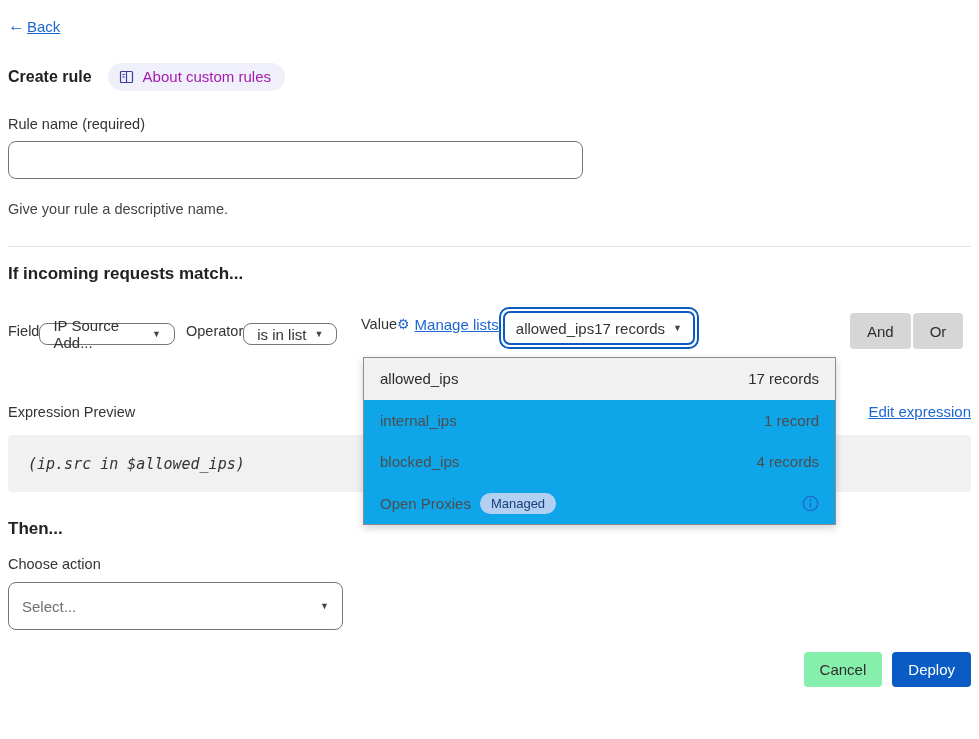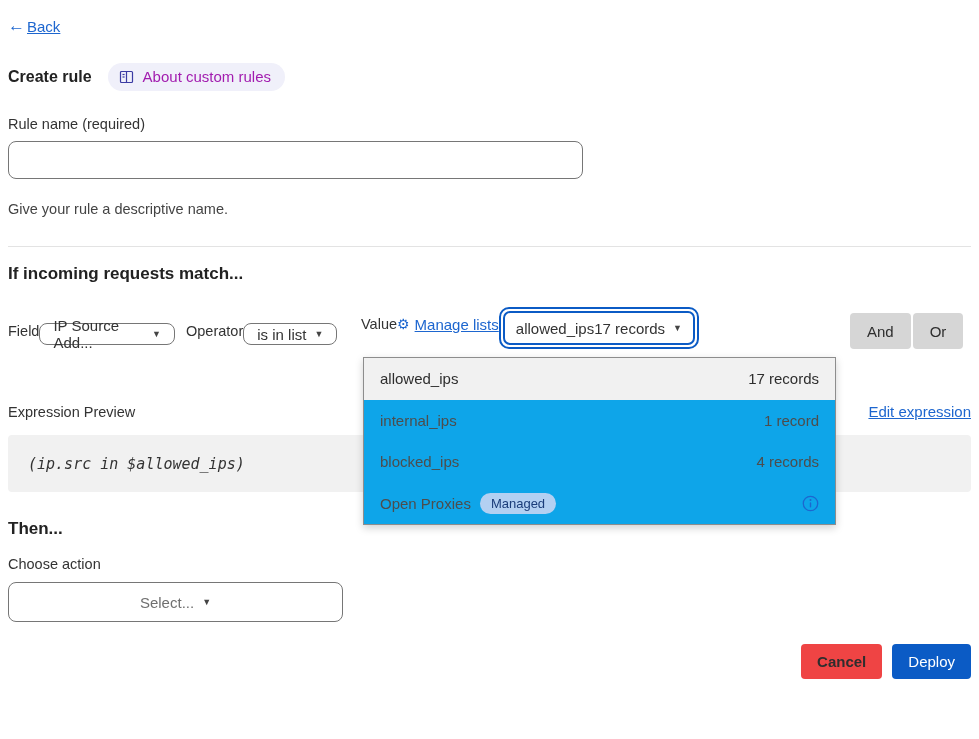--- a/index.html
+++ b/index.html
@@ -102,29 +102,29 @@
   .expression-block { margin-top: 54px; }
   .expr-label-row { display: flex; justify-content: space-between; align-items: center; }
   .code-box {
     margin-top: 15px; height: 57px; background: #f1f1f1; border-radius: 4px;
     display: flex; align-items: center; padding: 0 20px;
   }
   .code-text { font-family: "DejaVu Sans Mono", monospace; font-size: 15px; color: #333; font-style: italic; }
   
   .then-heading { margin-top: 27px; }
   .choose-action-label { margin-top: 17px; }
-  .action-select { width: 335px; margin-top: 10px; height: 40px; justify-content: center; }
+  .action-select { width: 335px; margin-top: 10px; height: 48px; }
   .placeholder-text { color: #6f6f6f; }
   
   .footer { display: flex; justify-content: flex-end; gap: 10px; margin-top: 22px; }
   .btn {
     height: 35px; padding: 0 16px; border: none; border-radius: 4px;
     font-size: 15px; font-family: "Liberation Sans", sans-serif; cursor: pointer;
   }
-  .btn-gray { background: #ef4444; color: #2e2e2e; font-weight: bold; }
+  .btn-gray { background: #86efac; color: #2e2e2e; }
   .btn-blue { background: #0b5bc5; color: #fff; }
 </style>
 </head>
 <body>
 
 <div class="page">
 
   <div class="back-row">
     <span class="back-arrow">←</span>
       <a>Back</a>

